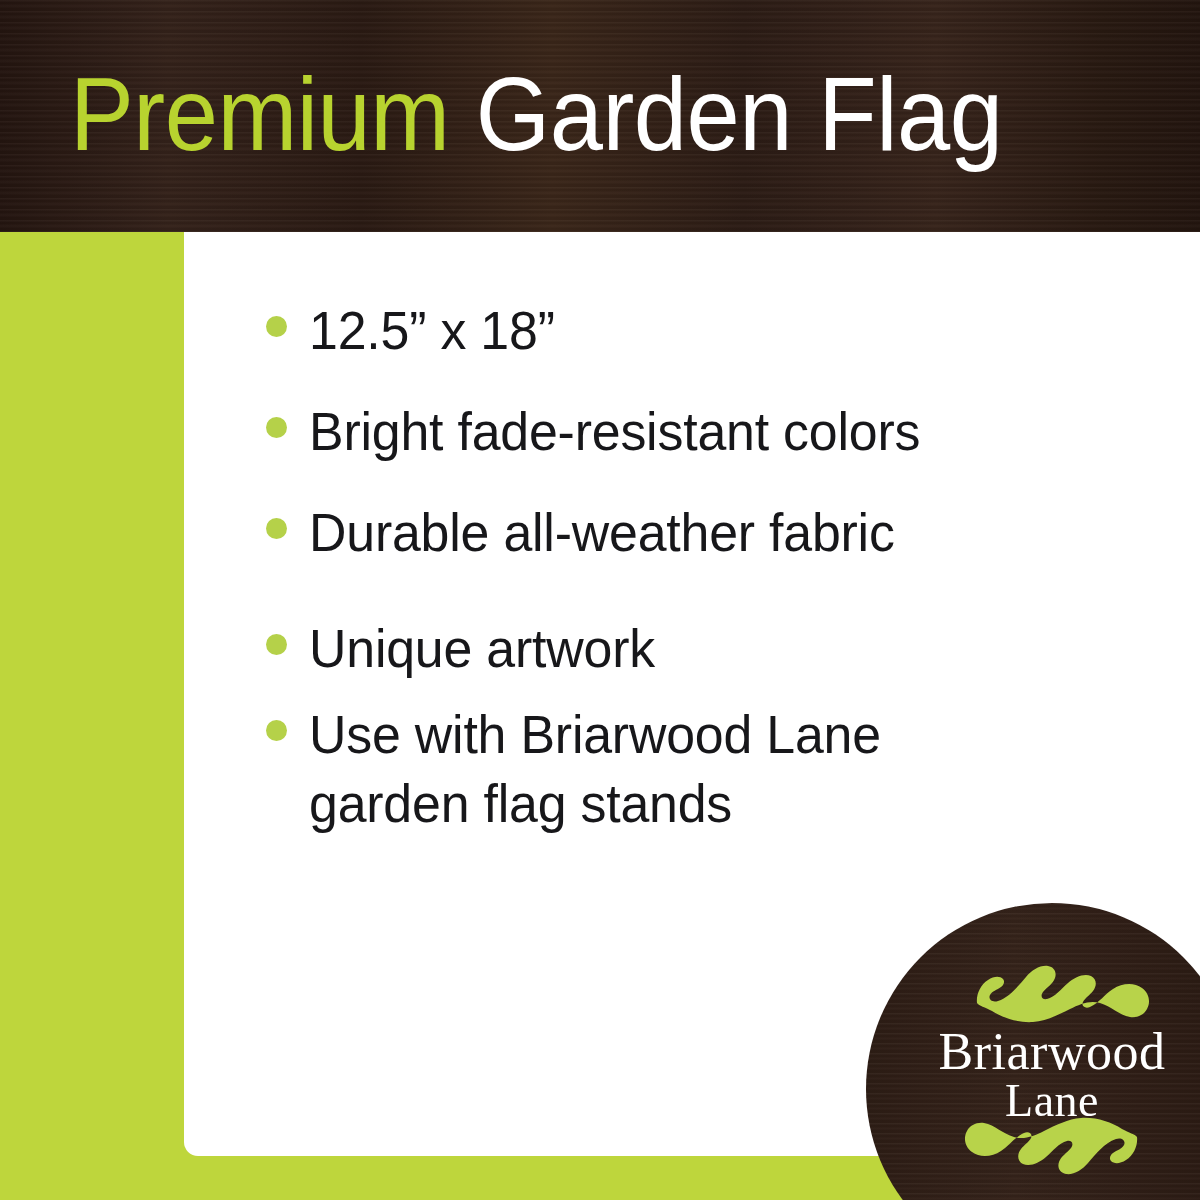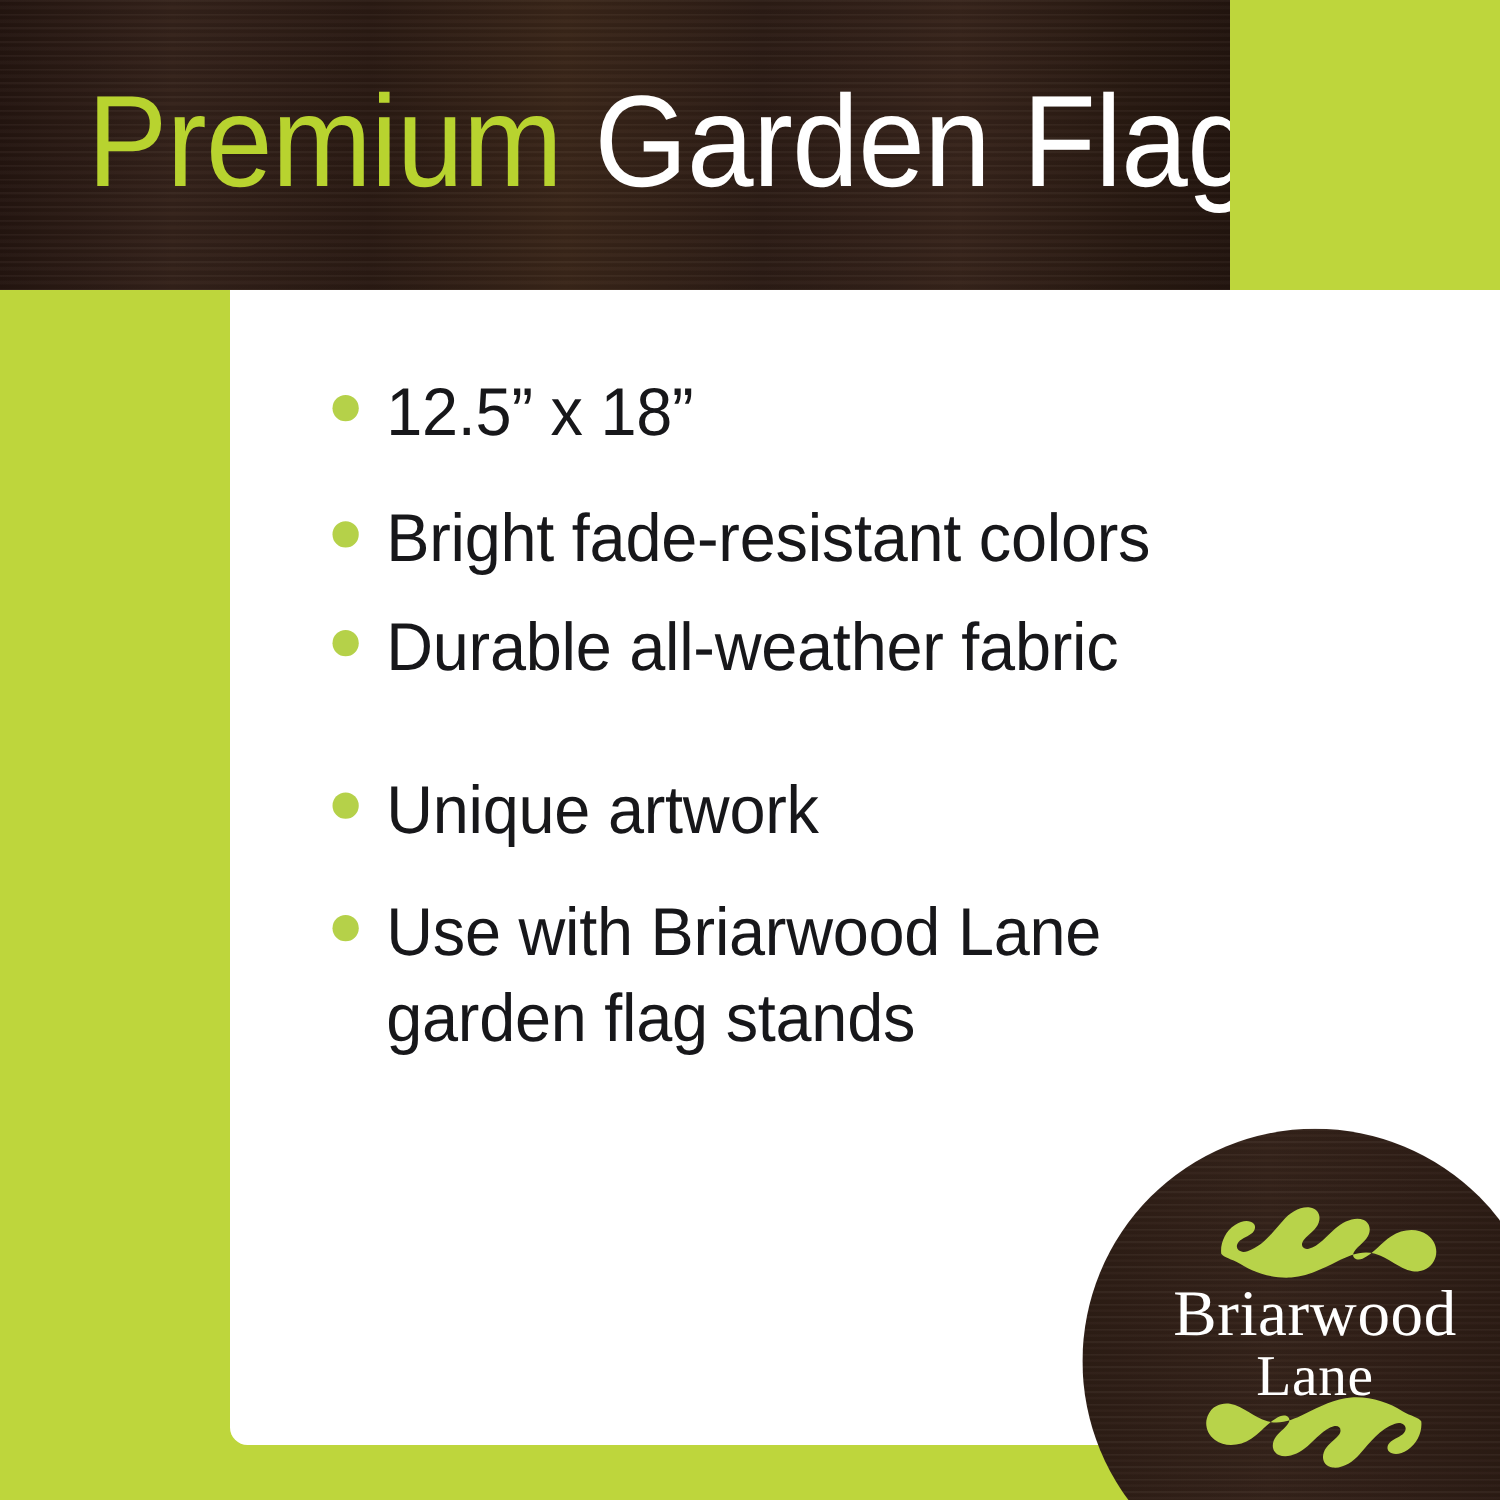--- a/index.html
+++ b/index.html
@@ -15,21 +15,21 @@
     overflow: hidden;
     background: #bed63c;
     font-family: "Liberation Sans", sans-serif;
   }
 
   
   .header-band {
     position: absolute;
     left: 0;
     top: 0;
-    width: 984px;
+    width: 1200px;
     height: 232px;
     background-color: #2b1b14;
     background-image:
       repeating-linear-gradient(
         to bottom,
         rgba(255,255,255,0.035) 0px,
         rgba(255,255,255,0.035) 1px,
         rgba(0,0,0,0.05) 2px,
         rgba(0,0,0,0.05) 4px,
         rgba(255,255,255,0.018) 5px,
@@ -246,31 +246,31 @@
       <div class="bullet-row" style="top:64px">
         <span class="bullet-dot"></span>
         <span class="bullet-text">12.5” x 18”</span>
       </div>
 
       <div class="bullet-row" style="top:165px">
         <span class="bullet-dot"></span>
         <span class="bullet-text">Bright fade-resistant colors</span>
       </div>
 
-      <div class="bullet-row" style="top:252px">
+      <div class="bullet-row" style="top:266px">
         <span class="bullet-dot"></span>
         <span class="bullet-text">Durable all-weather fabric</span>
       </div>
 
       <div class="bullet-row" style="top:382px">
         <span class="bullet-dot"></span>
         <span class="bullet-text">Unique artwork</span>
       </div>
 
-      <div class="bullet-row" style="top:480px">
+      <div class="bullet-row" style="top:468px">
         <span class="bullet-dot"></span>
         <span class="bullet-text">Use with Briarwood Lane
 garden flag stands</span>
       </div>
 
     </div>
   </div>
 
   <div class="logo-badge">
 

